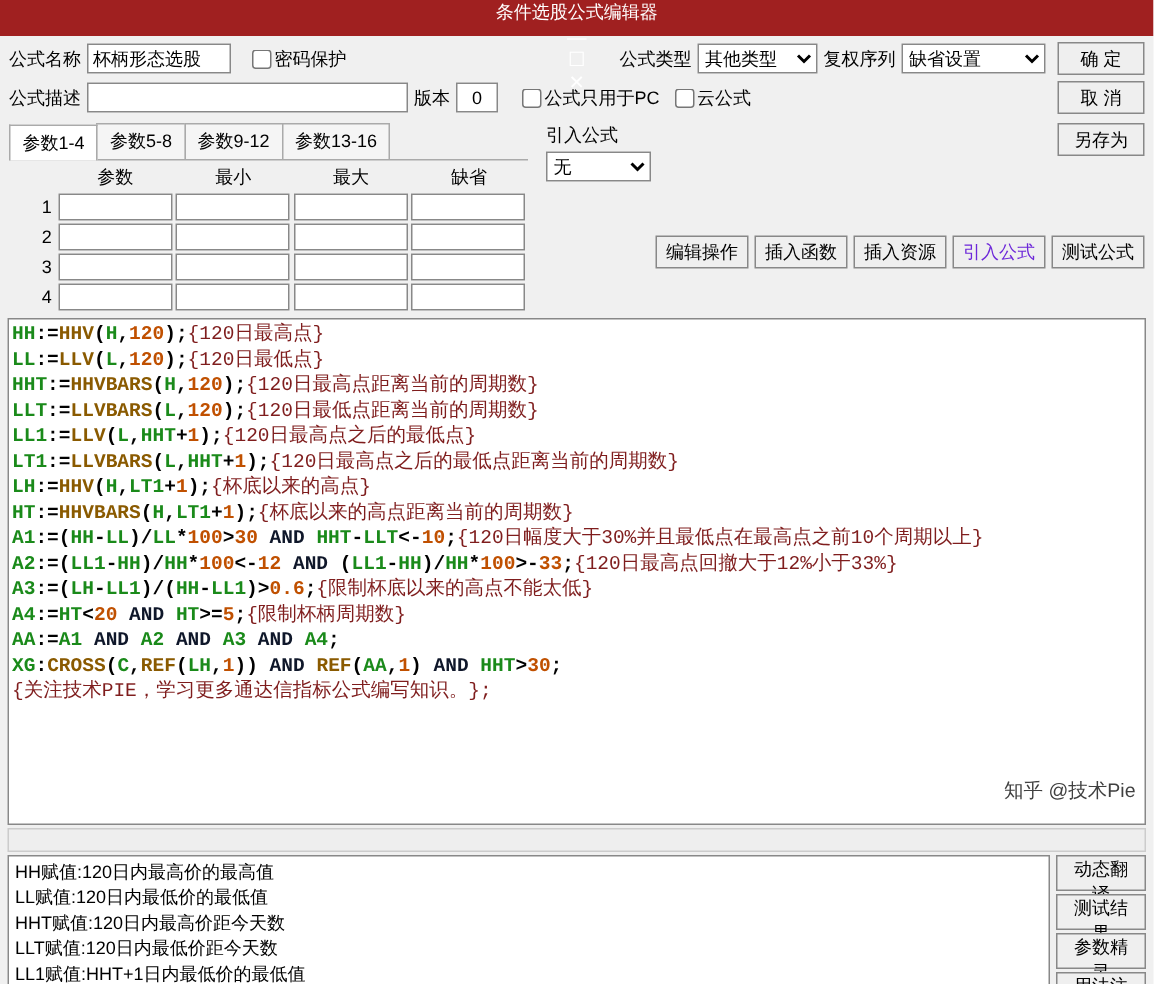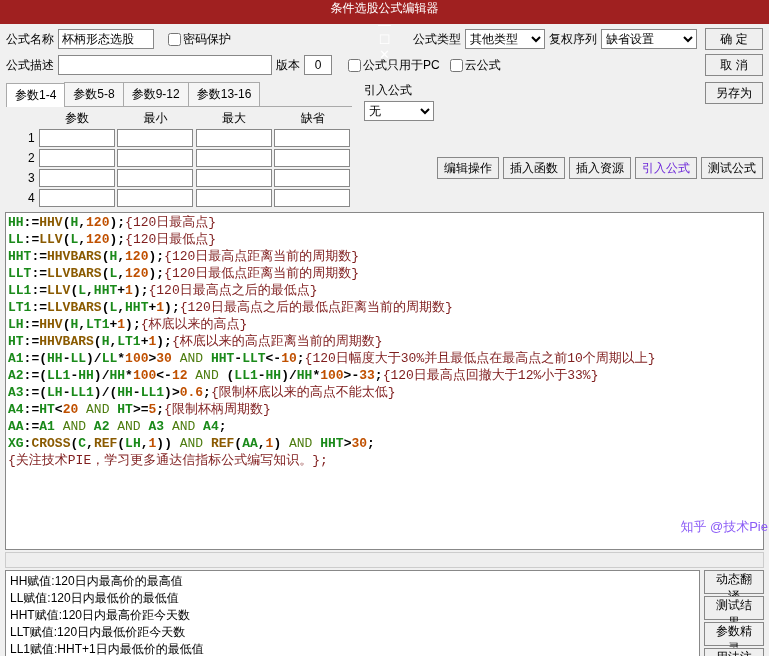--- a/index.html
+++ b/index.html
@@ -28,27 +28,27 @@
 .params-right { flex: 1; padding-left: 12px; }
 .tagrow { display: flex; align-items: center; gap: 6px; margin: 2px 0 8px 0; }
 .edbtns { display: flex; gap: 4px; justify-content: flex-end; margin-top: 28px; }
 .codearea { margin: 2px 5px; border: 1px solid #888; background: #fff; height: 338px; overflow: auto; font-family: Consolas, "Courier New", monospace; font-size: 13px; line-height: 17px; padding: 1px 2px; white-space: pre; position: relative; }
 .codearea .line { white-space: pre; }
 .kw-func { color: #8a5a00; font-weight: bold; }
 .kw-var { color: #1a8a1a; font-weight: bold; }
 .kw-num { color: #c05000; font-weight: bold; }
 .kw-op { color: #000; font-weight: bold; }
 .kw-cmt { color: #7f1d1d; }
-.kw-blue { color: #4d7c0f; font-weight: normal; }
+.kw-blue { color: #0f172a; font-weight: bold; }
 .outarea { margin: 2px 5px; display: flex; gap: 4px; }
 .outlist { flex: 1; border: 1px solid #888; background: #fff; height: 106px; overflow: auto; font-size: 12px; padding: 2px 4px; line-height: 17px; }
 .outbtns { width: 60px; display: flex; flex-direction: column; gap: 2px; }
 .outbtns .btn { min-width: 58px; height: 24px; }
 .rightbtns { width: 58px; display: flex; flex-direction: column; gap: 4px; }
-.watermark { position: absolute; right: 1px; bottom: 120px; color: #8b5cf6; font-size: 13px; pointer-events: none; margin-left: 34px; }
+.watermark { position: absolute; right: 12px; bottom: 120px; color: #404040; font-size: 13px; pointer-events: none; margin-left: 34px; }
 .scrollph { height: 16px; margin: 0 5px; border: 1px solid #ccc; background: #eee; }
 </style>
 </head>
 <body>
 
 <div class="titlebar">
   <span class="title">条件选股公式编辑器</span>
   <span class="winbtn">—</span>
   <span class="winbtn">☐</span>
   <span class="winbtn">✕</span>

